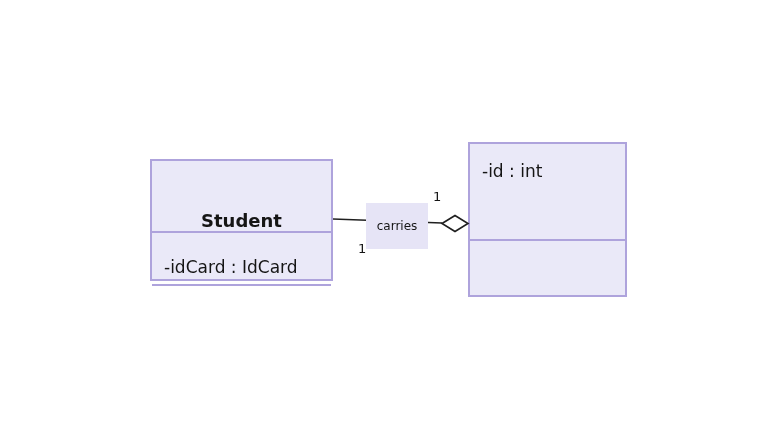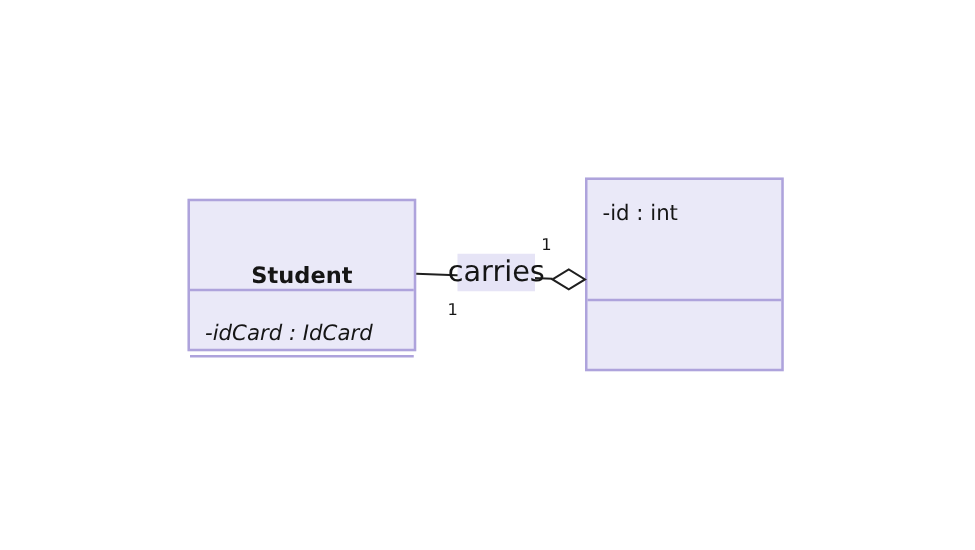--- a/index.html
+++ b/index.html
@@ -42,21 +42,21 @@
     justify-content: center;
     padding-top: 9px;
   }
   #class-student .uml-title { height: 43px; margin-top: 40px; }
   #class-idcard  .uml-title { height: 42px; }
 
   .uml-attrs {
     border-bottom: 2px solid var(--box-border);
     font-size: 17px;
   }
-  #class-student .uml-attrs { height: 64px; padding-top: 16px; font-style: italic; }
+  #class-student .uml-attrs { height: 64px; padding-top: 16px; }
   #class-idcard  .uml-attrs { height: 97px; padding-top: 9px; }
 
   .uml-attr {
     height: 35px;
     display: flex;
     align-items: center;
     padding-left: 12px;
     white-space: nowrap;
   }
 
@@ -65,24 +65,24 @@
   .assoc-layer {
     position: absolute;
     left: 0; top: 0;
     width: 780px; height: 440px;
     pointer-events: none;
   }
 
   .assoc-label {
     position: absolute;
     left: 366px; top: 203px;
-    width: 62px; height: 30px;
+    width: 62px; height: 46px;
     background: var(--label-bg);
     color: var(--text);
-    font-size: 23px;
+    font-size: 12px;
     display: flex;
     align-items: center;
     justify-content: center;
     white-space: nowrap;
   }
 
   .mult {
     position: absolute;
     color: var(--text);
     font-size: 13px;

